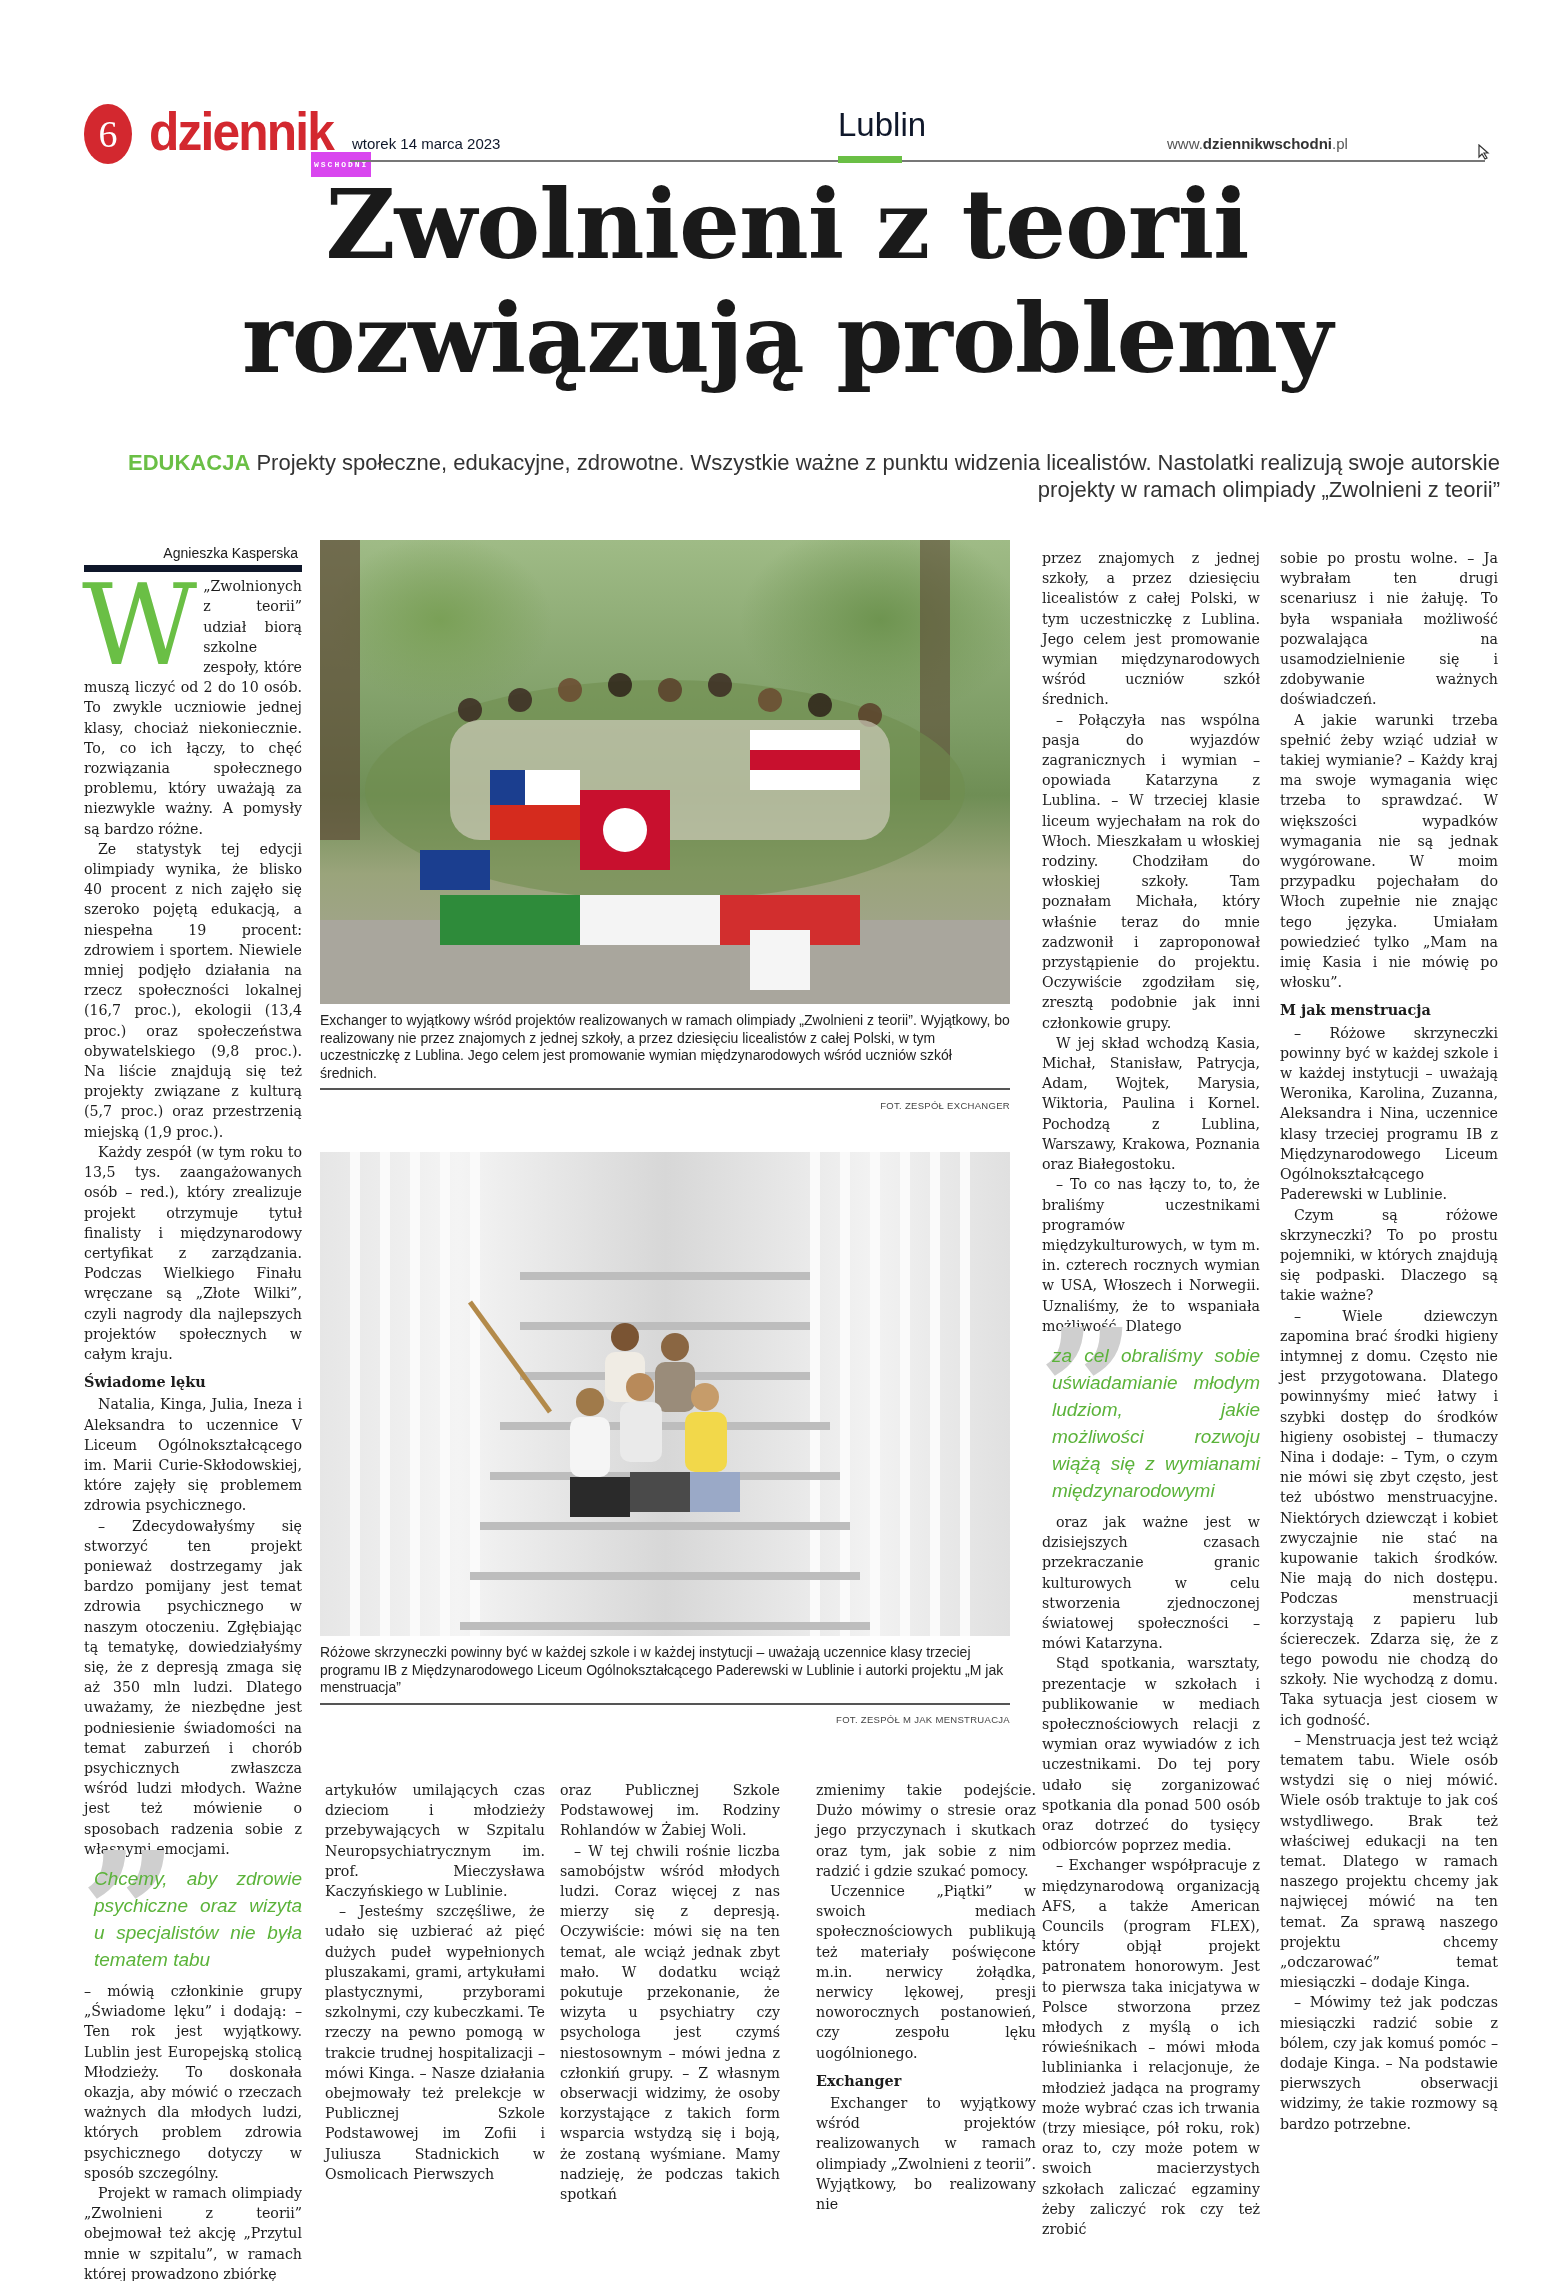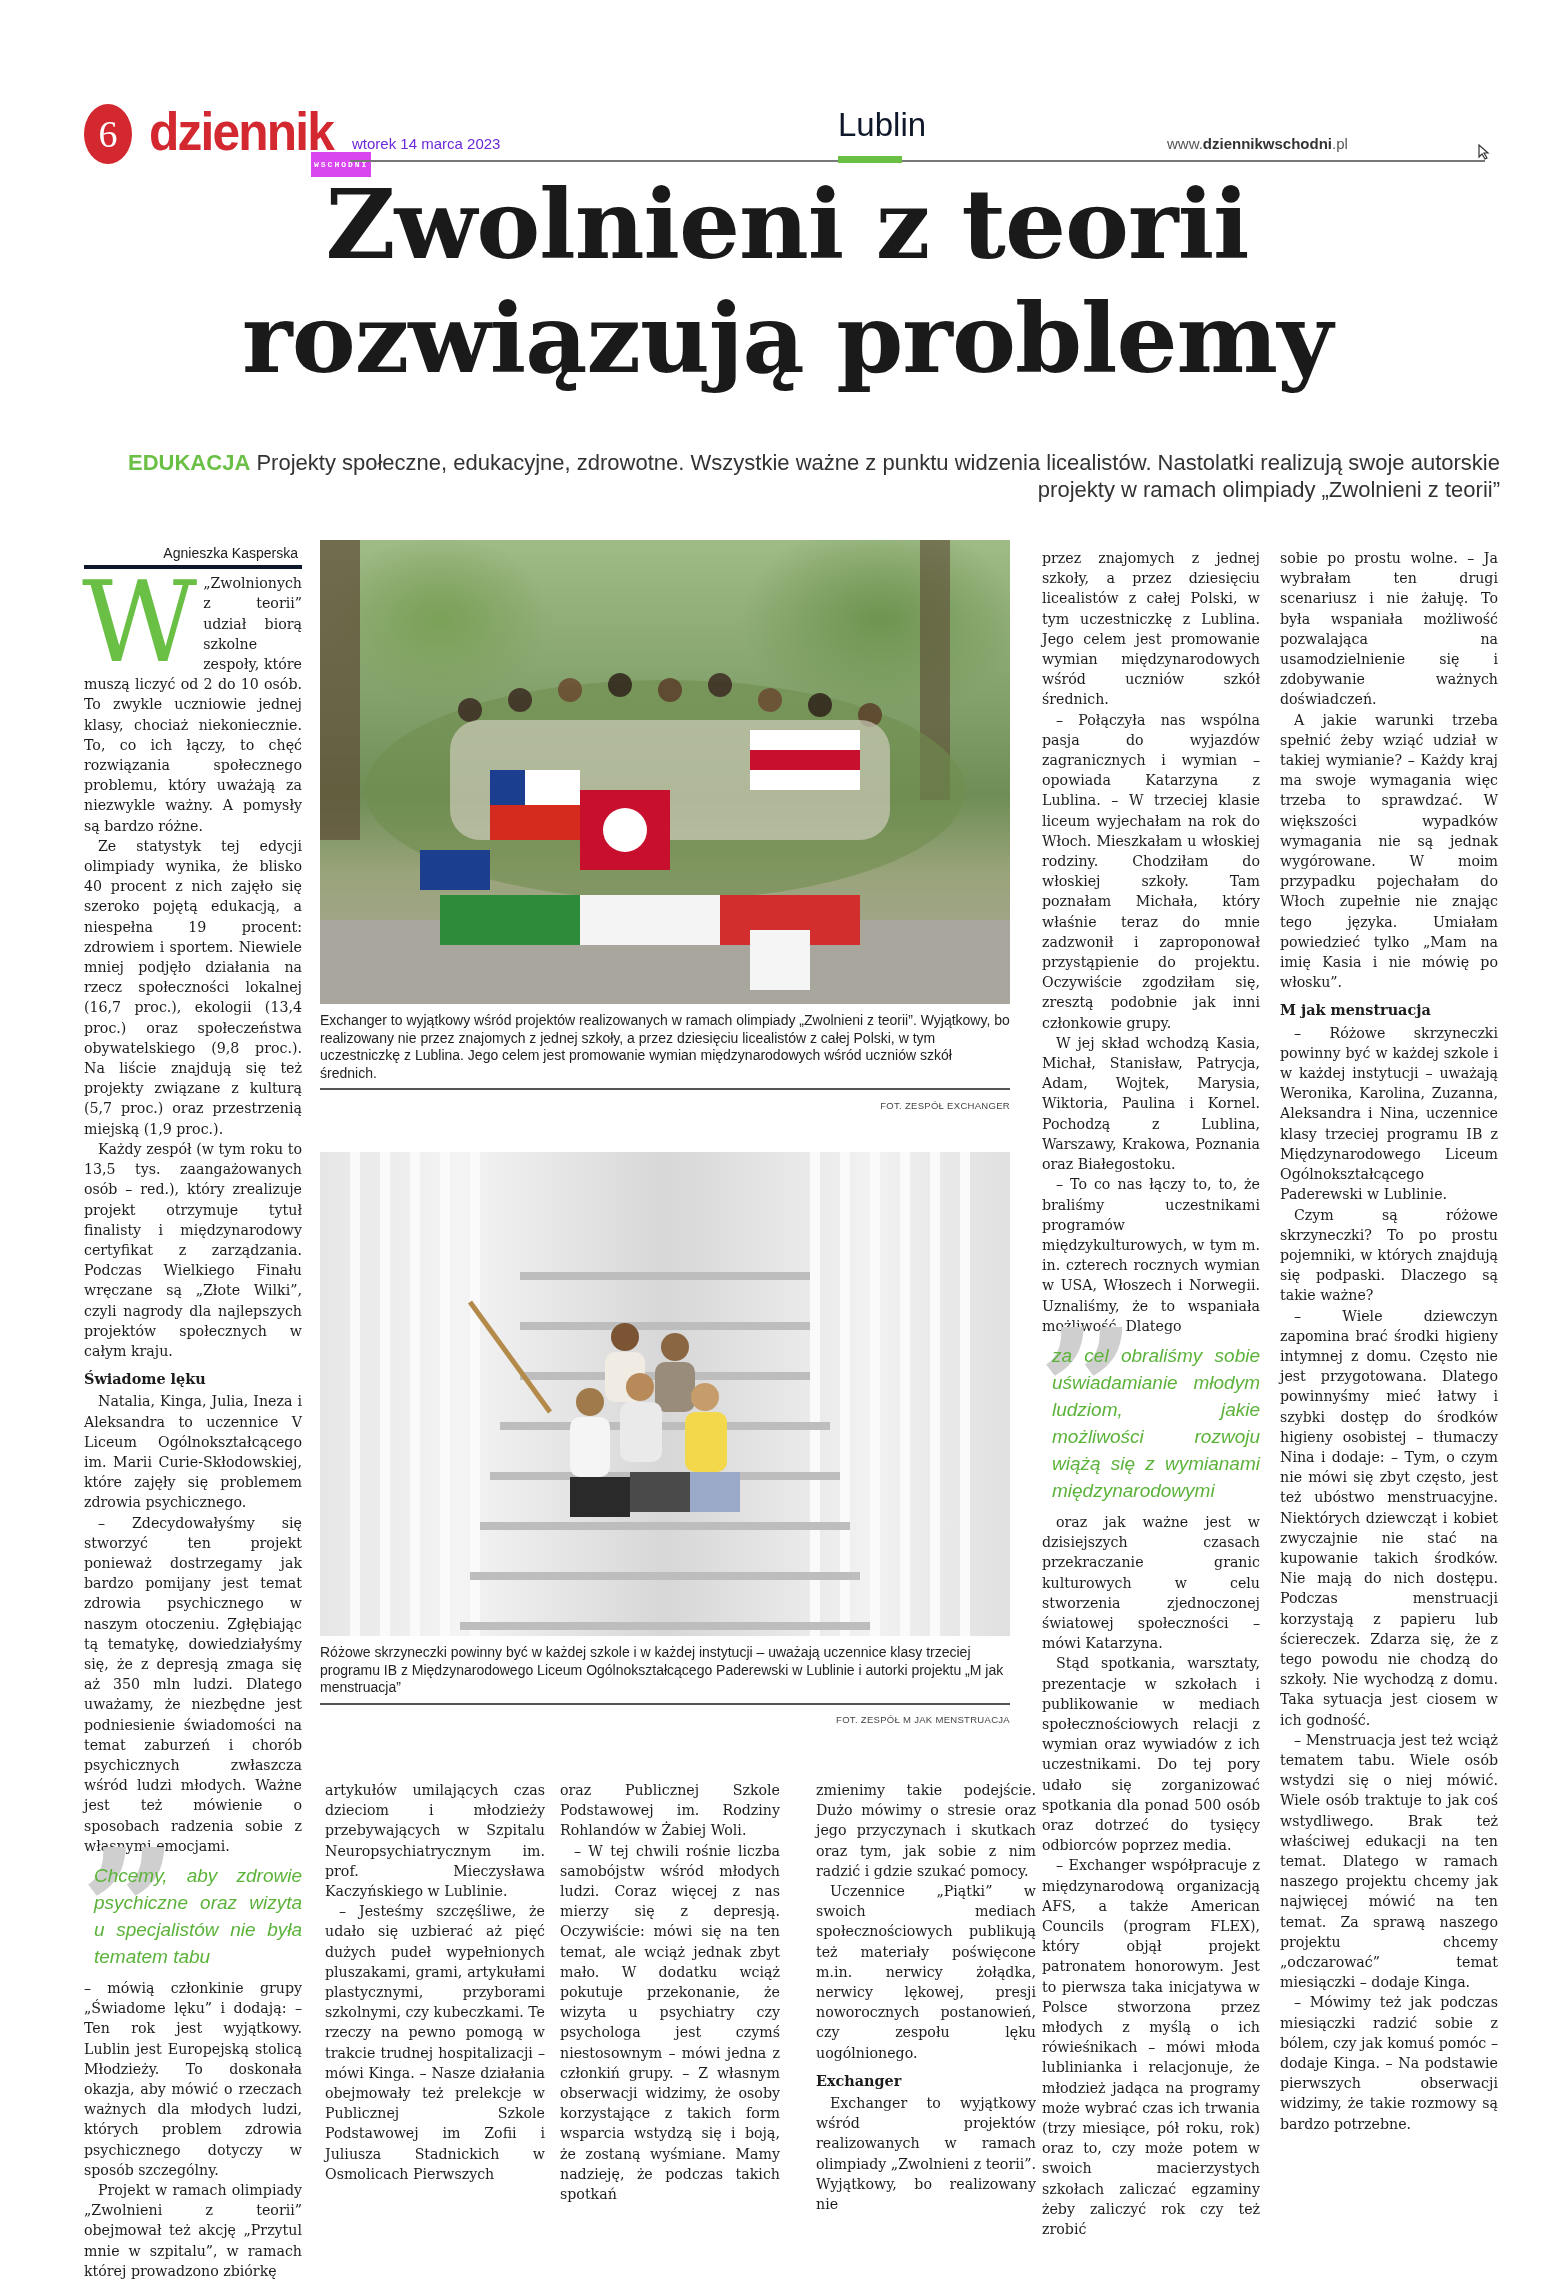--- a/index.html
+++ b/index.html
@@ -9,42 +9,42 @@
   
   .masthead { position: absolute; left: 0; top: 100px; width: 1558px; height: 70px; }
   .page-num { position: absolute; left: 84px; top: 4px; width: 48px; height: 60px; border-radius: 50%;
     background: #d3282f; color: #fff; font-family: "Liberation Serif", serif; font-size: 38px;
     display: flex; align-items: center; justify-content: center; }
   .logo { position: absolute; left: 140px; top: 2px; width: 200px; height: 62px; margin-left: 9px; }
   .logo-text { font-family: "Liberation Sans", sans-serif; font-weight: bold; font-size: 54px; color: #d3282f;
     letter-spacing: -2px; line-height: 58px; transform: scaleX(0.92); transform-origin: left; display: inline-block; }
   .logo-sub { position: absolute; left: 162px; top: 50px; background: #d946ef; color: #fff; font-family: Liberation Mono, monospace;
     font-size: 8px; font-weight: bold; letter-spacing: 2px; padding: 8px 3px; }
-  .dateline { position: absolute; left: 352px; top: 35px; font-family: "Liberation Sans", sans-serif; font-size: 15px; color: #6d28d9; }
+  .dateline { position: absolute; left: 352px; top: 35px; font-family: "Liberation Sans", sans-serif; font-size: 15px; color: #0f172a; }
   .header-rule { position: absolute; left: 350px; top: 60px; width: 1135px; height: 2px; background: #777; }
   .section { position: absolute; left: 838px; top: 6px; font-family: "Liberation Sans", sans-serif; font-size: 33px; color: #0f172a; font-weight: 300; }
   .section-bar { position: absolute; left: 838px; top: 56px; width: 64px; height: 7px; background: #6abf45; }
   .site-url { position: absolute; left: 1120px; top: 35px; font-family: "Liberation Sans", sans-serif; font-size: 15px; color: #555; margin-left: 47px; }
   .site-url b { color: #333; }
   .cursor-icon { position: absolute; left: 1478px; top: 44px; width: 14px; height: 16px; }
 
   
   .headline { position: absolute; left: 0; top: 168px; width: 1558px; text-align: center;
     font-family: "DejaVu Serif", serif; font-weight: bold; font-size: 96px; line-height: 114px; color: #1a1a1a; letter-spacing: -1px; margin-left: 8px; }
   .deck { position: absolute; left: 60px; top: 449px; width: 1440px; text-align: right;
     font-family: "Liberation Sans", sans-serif; font-size: 22px; line-height: 27px; color: #333; }
   .deck .kicker { color: #6abf45; font-weight: bold; }
 
   
   .col { position: absolute; font-size: 14.2px; line-height: 20.2px; text-align: justify; hyphens: manual; }
   .col p { text-indent: 14px; }
   .col p.noindent { text-indent: 0; }
   .col h3 { font-family: "DejaVu Serif", serif; font-size: 14.4px; font-weight: bold; margin: 8px 0 2px; }
 
-  .byline { font-family: "Liberation Sans", sans-serif; font-size: 14px; text-align: right; padding-bottom: 2px; border-bottom: 4px solid #0f172a; margin-bottom: 4px; padding-right: 4px; }
+  .byline { font-family: "Liberation Sans", sans-serif; font-size: 14px; text-align: right; padding-bottom: 2px; border-bottom: 7px solid #0f172a; margin-bottom: 4px; padding-right: 4px; }
   .dropcap { float: left; font-family: "DejaVu Serif", serif; color: #6abf45; font-size: 112px; line-height: 90px; margin: 4px 6px 0 -2px; font-weight: normal; }
 
   .pull { position: relative; font-family: "Liberation Sans", sans-serif; font-style: italic; color: #5bb33a; font-size: 19px; line-height: 27px; padding: 6px 0 8px 10px; }
   .pull .qmark { position: absolute; left: -4px; top: -30px; font-family: "DejaVu Serif", serif; font-weight: bold; font-size: 170px; color: #cfcfcf; z-index: 0; line-height: 1; font-style: normal; }
   .pull span { position: relative; z-index: 1; }
 
   
   .photo { position: absolute; overflow: hidden; }
   .photo1 { left: 320px; top: 540px; width: 690px; height: 464px;
     background:

